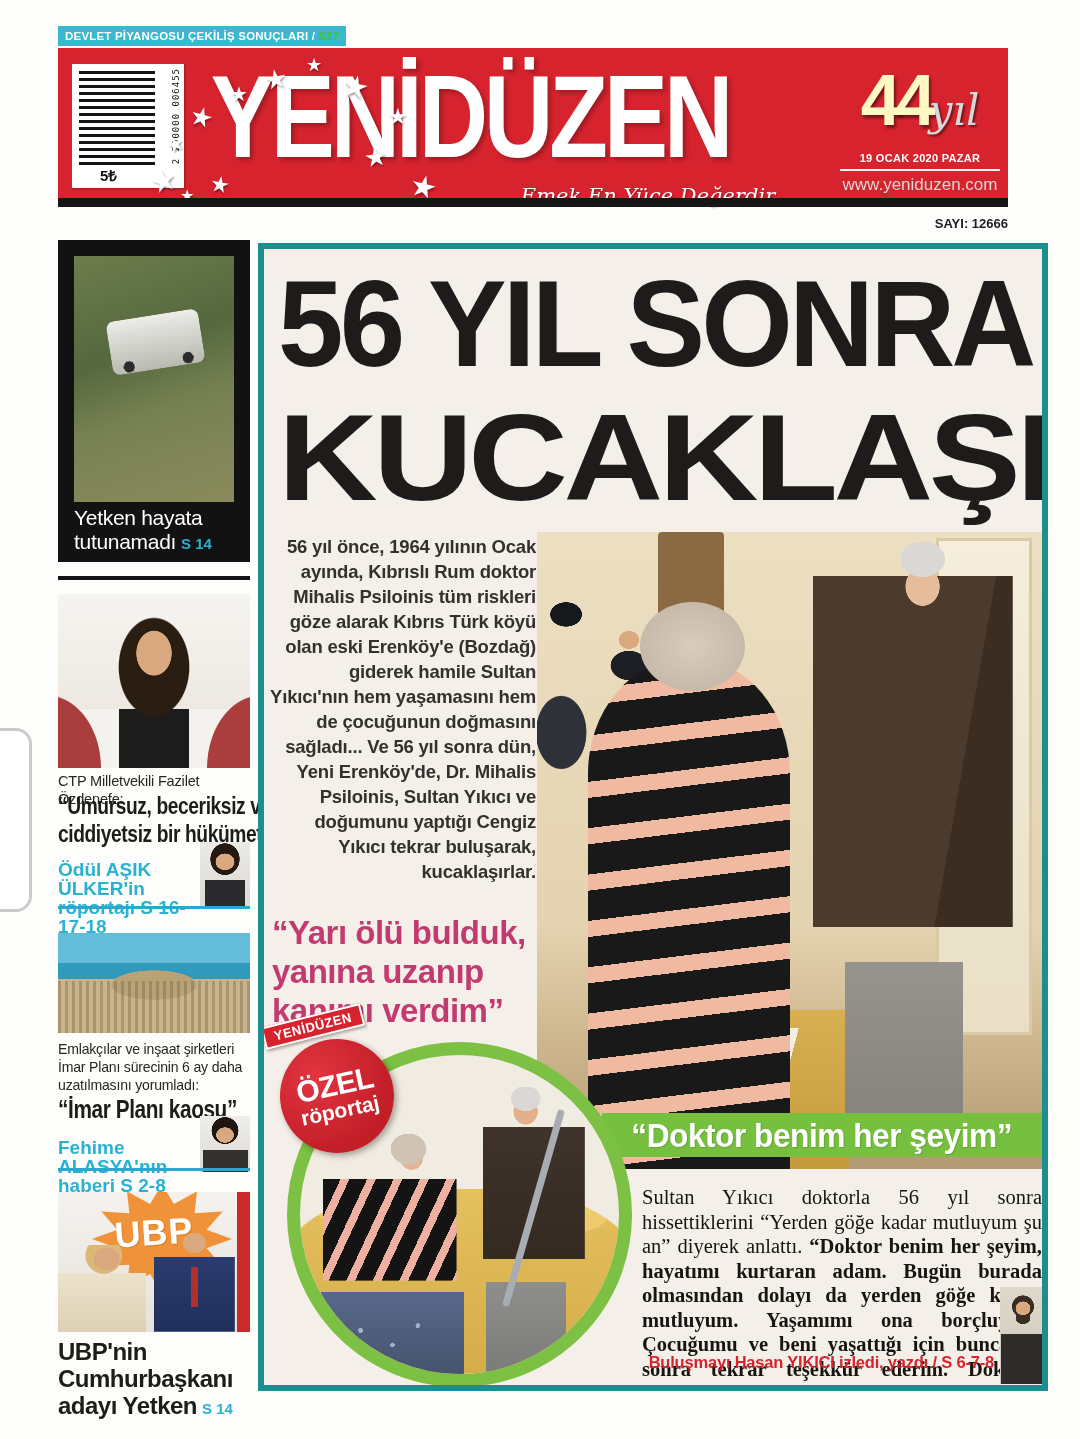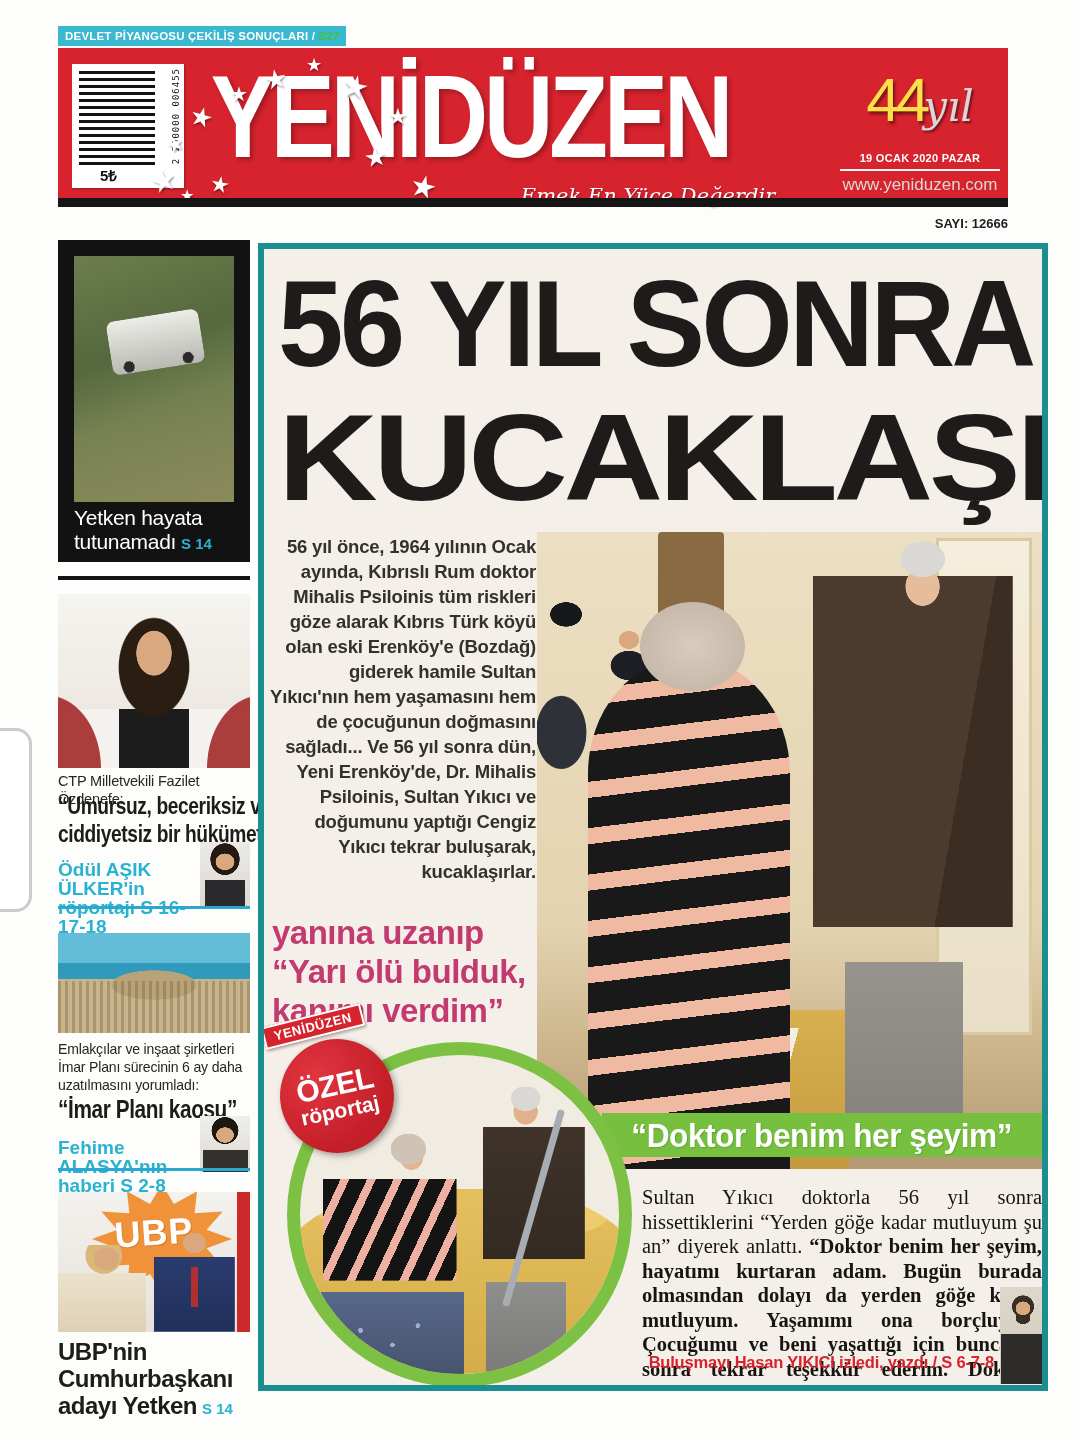--- a/index.html
+++ b/index.html
@@ -21,21 +21,21 @@
   #barcode .price{position:absolute;left:28px;bottom:3px;font-size:15px;font-weight:bold;color:#111;}
   #barcode .bnum{position:absolute;right:3px;top:4px;writing-mode:vertical-rl;transform:rotate(180deg);
       font-family:"DejaVu Sans Mono",monospace;font-size:9px;color:#111;letter-spacing:1px;}
   #wordmark{left:92px;top:10px;width:640px;text-align:center;color:#fff;font-weight:bold;
       font-size:96px;letter-spacing:-4px;line-height:96px;transform:scaleY(1.22);transform-origin:top;
       text-shadow:3px 3px 4px rgba(0,0,0,.25);white-space:nowrap;}
   #slogan{left:440px;top:136px;width:300px;text-align:center;color:#fff;
       font-family:"DejaVu Serif",serif;font-style:italic;font-size:21px;text-shadow:1px 1px 2px rgba(0,0,0,.3);}
   .star{position:absolute;color:#fff;text-shadow:1px 2px 2px rgba(0,0,0,.35);line-height:1;}
   #anniv{left:778px;top:2px;width:168px;text-align:center;}
-  #anniv .n44{font-size:62px;font-weight:normal;color:#fde047;letter-spacing:-5px;line-height:100px;
+  #anniv .n44{font-size:72px;font-weight:bold;color:#fef9c3;letter-spacing:-5px;line-height:100px;
       text-shadow:2px 3px 3px rgba(0,0,0,.45);}
   #anniv .yil{font-family:"DejaVu Serif",serif;font-style:italic;font-size:42px;color:#d8d8da;
       text-shadow:2px 2px 2px rgba(0,0,0,.45);margin-left:-2px;}
   #anniv .mdate{font-size:11px;font-weight:bold;color:#fff;margin-top:2px;letter-spacing:.3px;}
   #anniv .mline{height:2px;background:#fff;opacity:.95;margin:5px 4px 4px 4px;}
   #anniv .msite{font-size:17px;color:#dcd9d6;}
   #sayi{left:868px;top:216px;width:140px;text-align:right;font-size:13px;color:#1d1d1d;font-weight:bold;}
 
   
   #curl{left:-26px;top:728px;width:52px;height:178px;border:3px solid #cbcbcb;border-radius:16px;background:#fff;}
@@ -281,22 +281,22 @@
   </div>
   <div id="caption4" class="abs">
     <span class="cap">UBP'nin Cumhurbaşkanı adayı Yetken</span><span class="pgref">S 14</span>
   </div>
 
   <div id="frame" class="abs">
     <div id="hl1" class="hline">56 YIL SONRA</div>
     <div id="hl2" class="hline">KUCAKLAŞMA</div>
     <div id="lede">56 yıl önce, 1964 yılının Ocak ayında, Kıbrıslı Rum doktor Mihalis Psiloinis tüm riskleri göze alarak Kıbrıs Türk köyü olan eski Erenköy'e (Bozdağ) giderek hamile Sultan Yıkıcı'nın hem yaşamasını hem de çocuğunun doğmasını sağladı... Ve 56 yıl sonra dün, Yeni Erenköy'de, Dr. Mihalis Psiloinis, Sultan Yıkıcı ve doğumunu yaptığı Cengiz Yıkıcı tekrar buluşarak, kucaklaşırlar.</div>
     <div id="pullquote">
+      <div>“Yarı ölü bulduk,</div>
       <div>yanına uzanıp</div>
-      <div>“Yarı ölü bulduk,</div>
       <div>kanımı verdim”</div>
     </div>
 
     <div id="mainphoto">
       <div class="mp-doorL"></div>
       <div class="mp-doorR"></div>
       <div class="mp-photogs"></div>
       <div class="mp-table"></div>
       <div class="mp-woman"></div>
       <div class="mp-man"></div>

